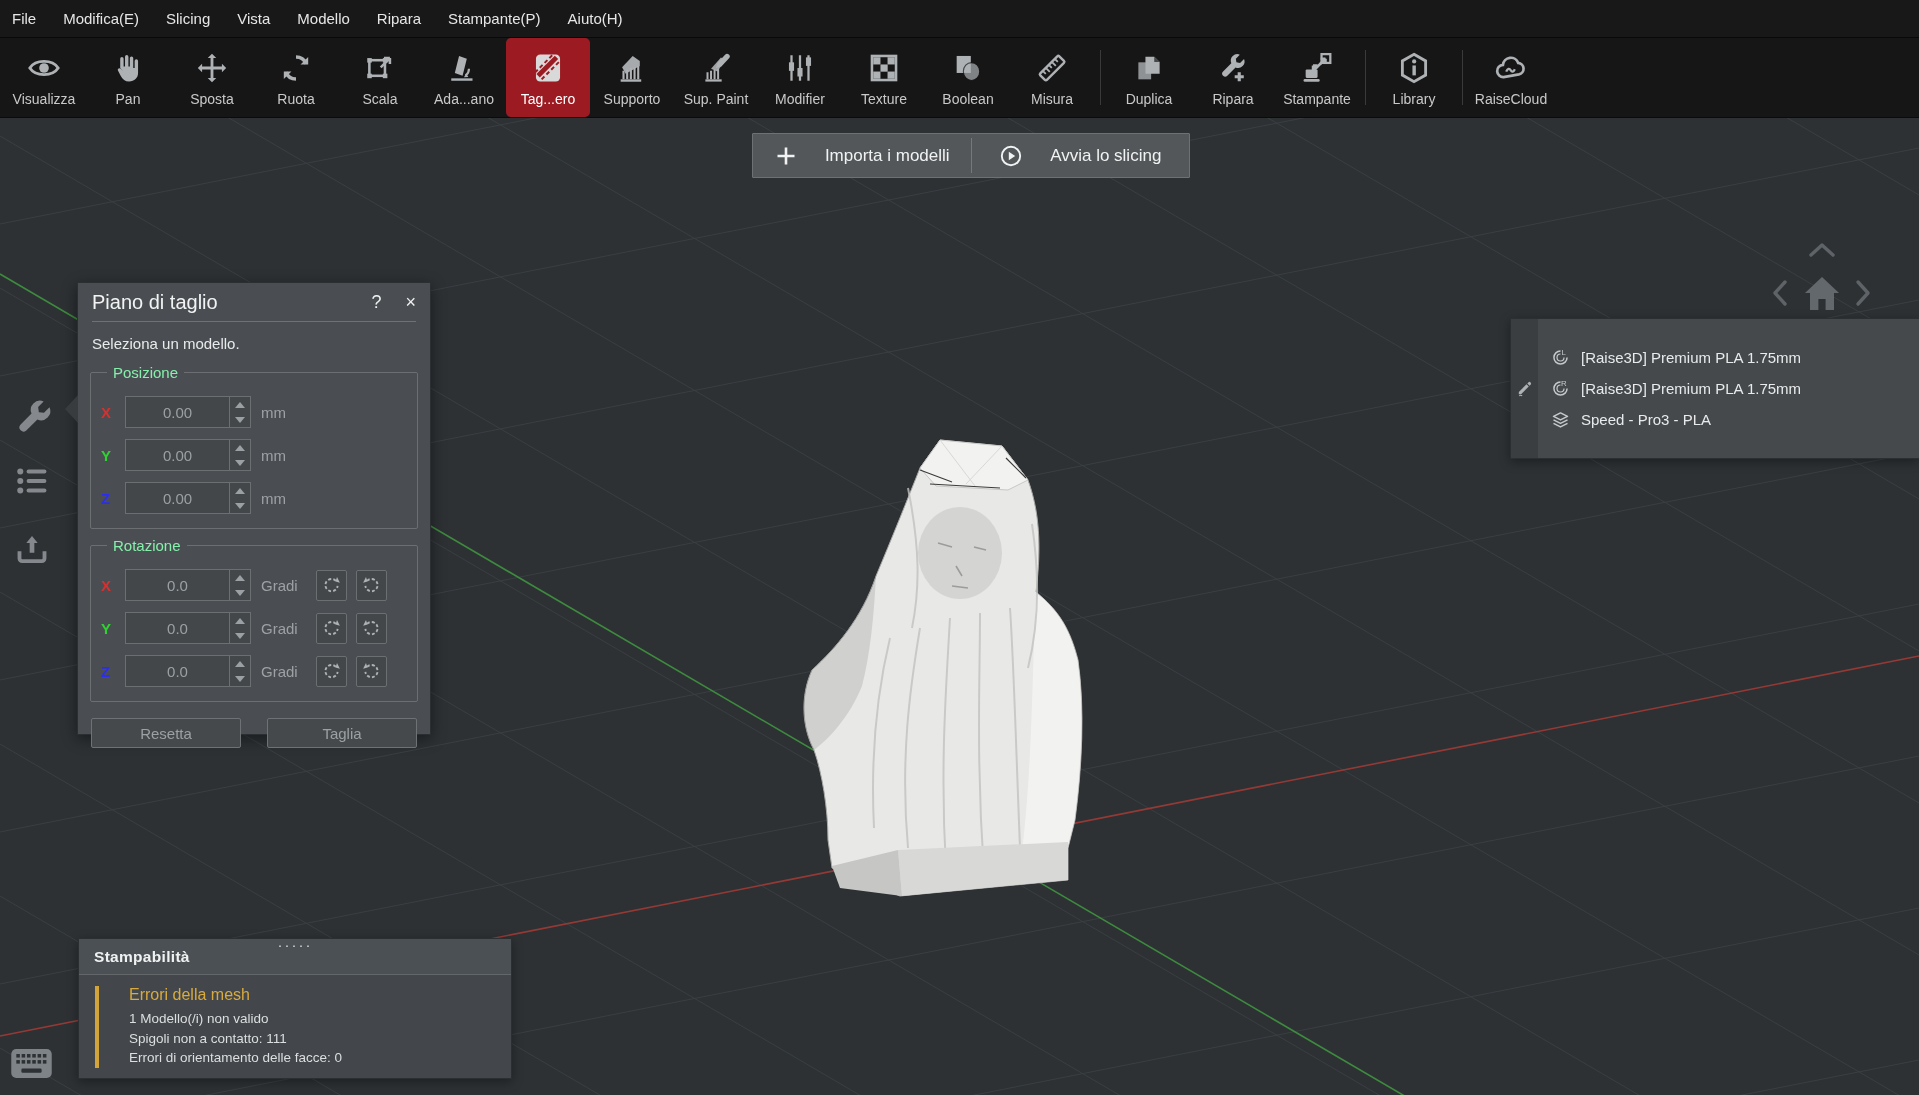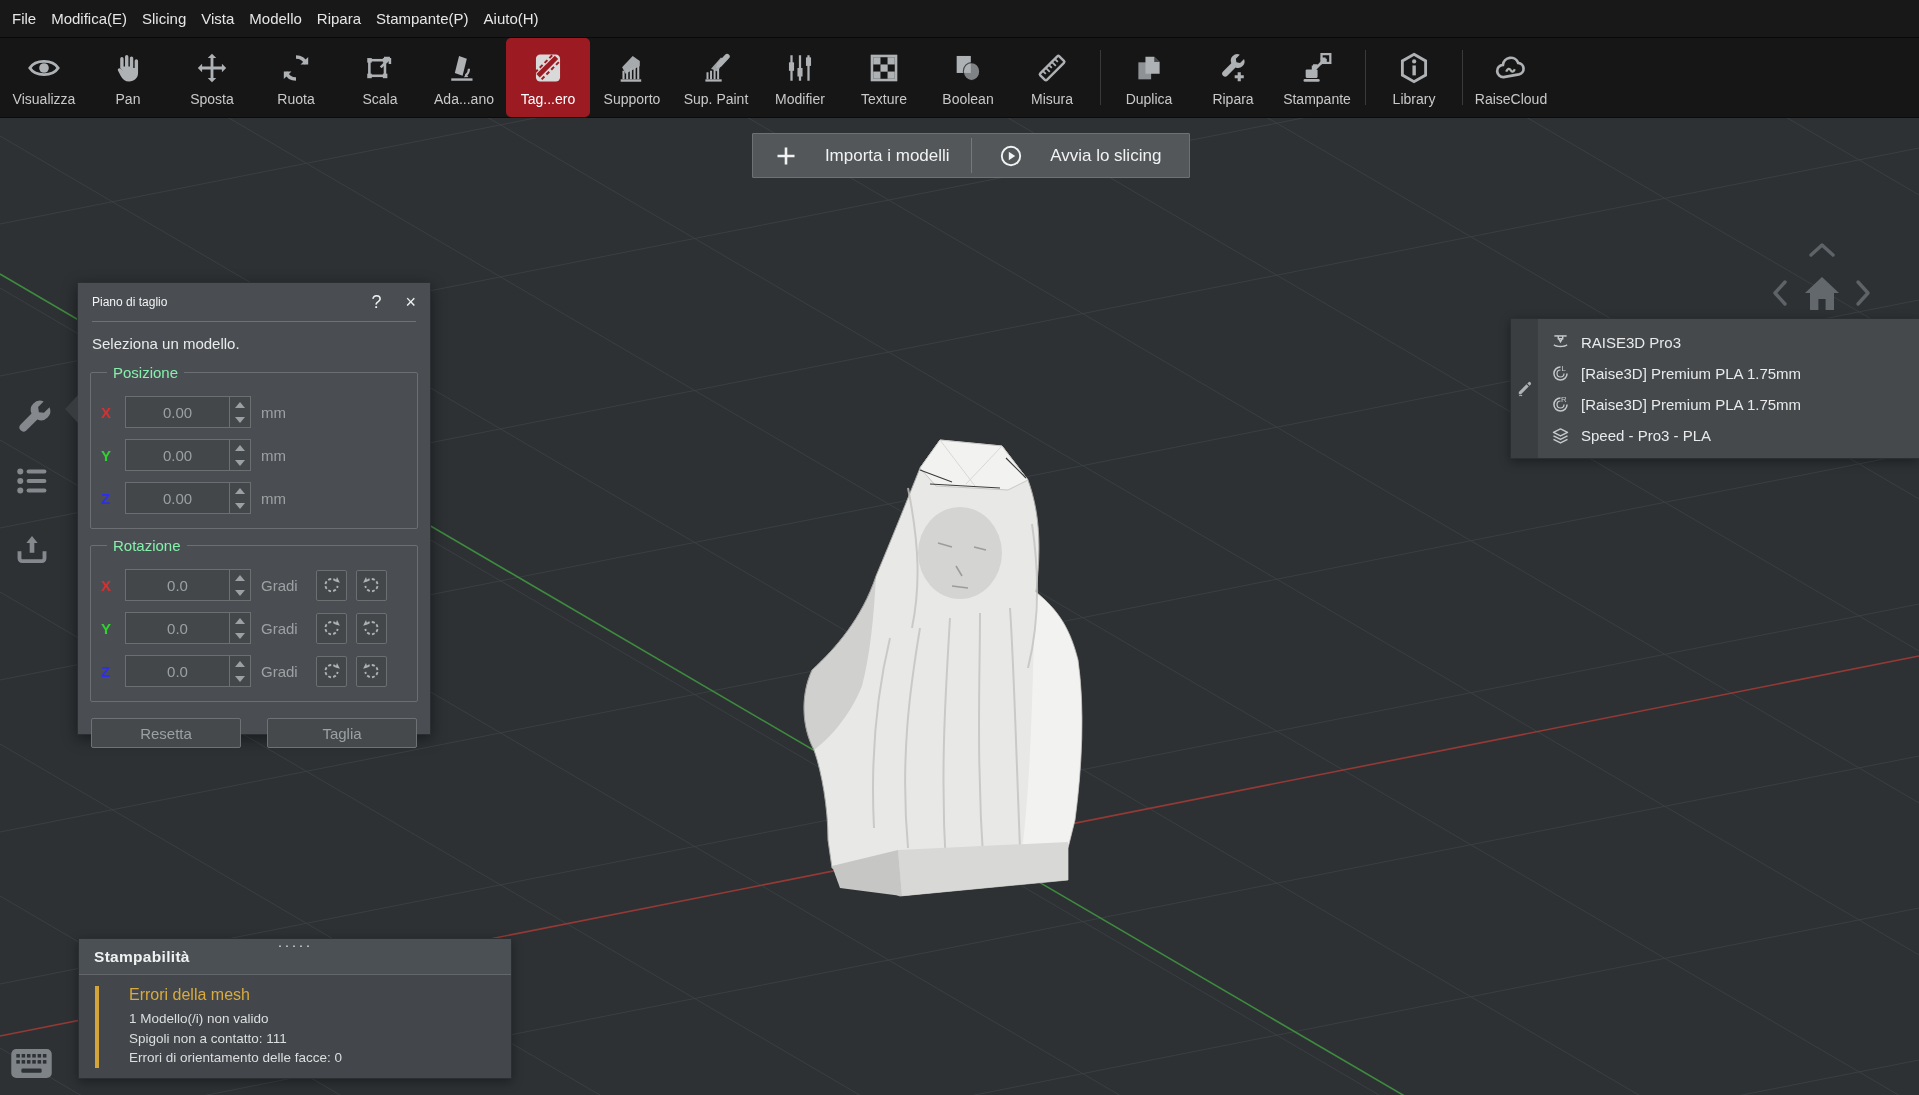--- a/index.html
+++ b/index.html
@@ -7,21 +7,21 @@
     position:relative;width:1919px;height:1095px;overflow:hidden;
     background:#2d3134;font-family:"Liberation Sans","DejaVu Sans",sans-serif;
     -webkit-font-smoothing:antialiased;
   }
   .icon{display:inline-flex;align-items:center;justify-content:center;color:#aeb2b5;}
   .icon svg{display:block;}
 
   
   .menubar{
     position:absolute;left:0;top:0;width:1919px;height:38px;
-    background:#181818;display:flex;align-items:center;gap:15px;
+    background:#181818;display:flex;align-items:center;gap:27px;
     padding-left:12px;box-sizing:border-box;border-bottom:1px solid #090909;
   }
   .menu-item{font-size:15px;color:#e6e6e6;cursor:default;white-space:nowrap;}
 
   
   .toolbar{
     position:absolute;left:0;top:38px;width:1919px;height:80px;
     background:#161616;display:flex;align-items:stretch;
     padding-left:2px;box-sizing:border-box;border-bottom:1px solid #0b0b0b;
   }
@@ -71,21 +71,21 @@
     position:absolute;left:77px;top:282px;width:354px;height:453px;
     background:#4a4e52;border:1px solid #2c2f32;box-sizing:border-box;
     box-shadow:0 4px 14px rgba(0,0,0,.45);color:#eceded;
   }
   .dialog .notch{
     position:absolute;left:-13px;top:112px;width:0;height:0;
     border-top:14px solid transparent;border-bottom:14px solid transparent;
     border-right:13px solid #393c3f;
   }
   .dlg-head{height:38px;display:flex;align-items:center;padding:0 14px;}
-  .dlg-title{font-size:12px;color:#f2f3f3;flex:1;}
+  .dlg-title{font-size:20px;color:#f2f3f3;flex:1;}
   .dlg-help,.dlg-close{
     background:none;border:none;color:#f0f0f0;font-size:18px;line-height:1;
     padding:0 0 0 24px;cursor:default;font-family:inherit;
   }
   .dlg-sep{height:1px;background:#6e7275;margin:0 14px;}
   .dlg-msg{font-size:15px;color:#e9eaea;padding:13px 14px 4px;}
   fieldset.grp{
     margin:8px 12px 0;border:1px solid #6b6f72;border-radius:2px;
     padding:4px 10px 14px;
   }
@@ -710,31 +710,20 @@
       <svg viewBox="0 0 24 24">
           <path d="M4 16.8 L14.8 6 l3.2 3.2 L7.2 20 H4 Z" fill="currentColor"></path>
           <path d="M16 4.8 l1.4-1.4 a1.7 1.7 0 0 1 3.2 3.2 L19.2 8 Z" fill="currentColor"></path>
           <path d="M4.5 22.3 q2-1.6 4.2 0" stroke="currentColor" fill="none" stroke-width="1.5"></path>
         </svg>
     </span>
   </button>
   <div class="pp-rows" id="pp-rows">
       <div class="pp-row">
         <span class="icon">
-          <svg viewBox="0 0 24 24" fill="none" stroke="currentColor" stroke-width="1.7">
-            <path d="M5 4.5h14"></path>
-            <path d="M9.5 4.5v3.2h5V4.5"></path>
-            <path d="M10 7.7 12 11.2l2-3.5"></path>
-            <path d="M4.5 14.5c2.5 2.6 12.5 2.6 15 0"></path>
-          </svg>
-        </span>
-        <span class="pp-label">RAISE3D Pro3</span>
-      </div>
-      <div class="pp-row">
-        <span class="icon">
           <svg viewBox="0 0 24 24">
             <path d="M12 4.5 a7.5 7.5 0 1 0 7.5 7.5" fill="none" stroke="currentColor" stroke-width="1.7"></path>
             <path d="M12 8 a4 4 0 1 0 4 4" fill="none" stroke="currentColor" stroke-width="1.4"></path>
             <text x="13" y="9.5" font-size="9" fill="currentColor" font-family="inherit">L</text>
           </svg>
         </span>
         <span class="pp-label">[Raise3D] Premium PLA 1.75mm</span>
       </div>
       <div class="pp-row">
         <span class="icon">

